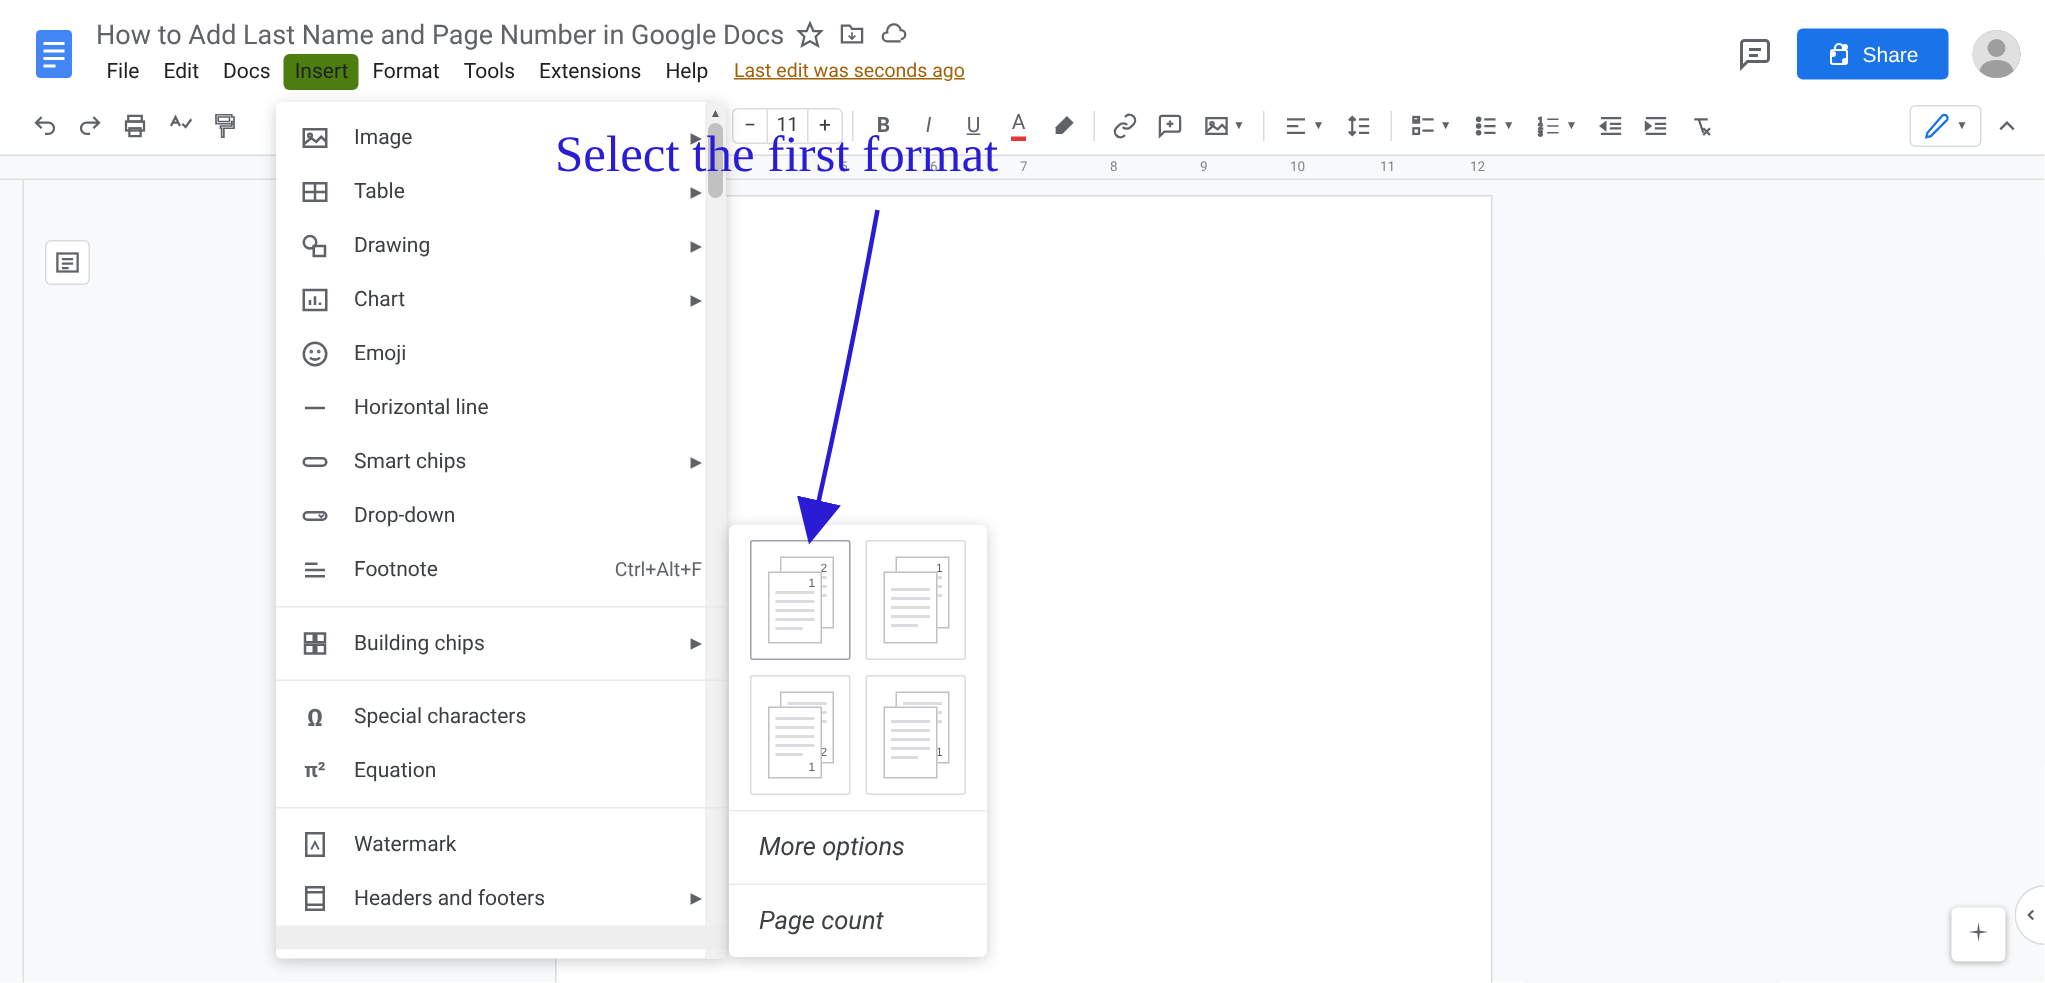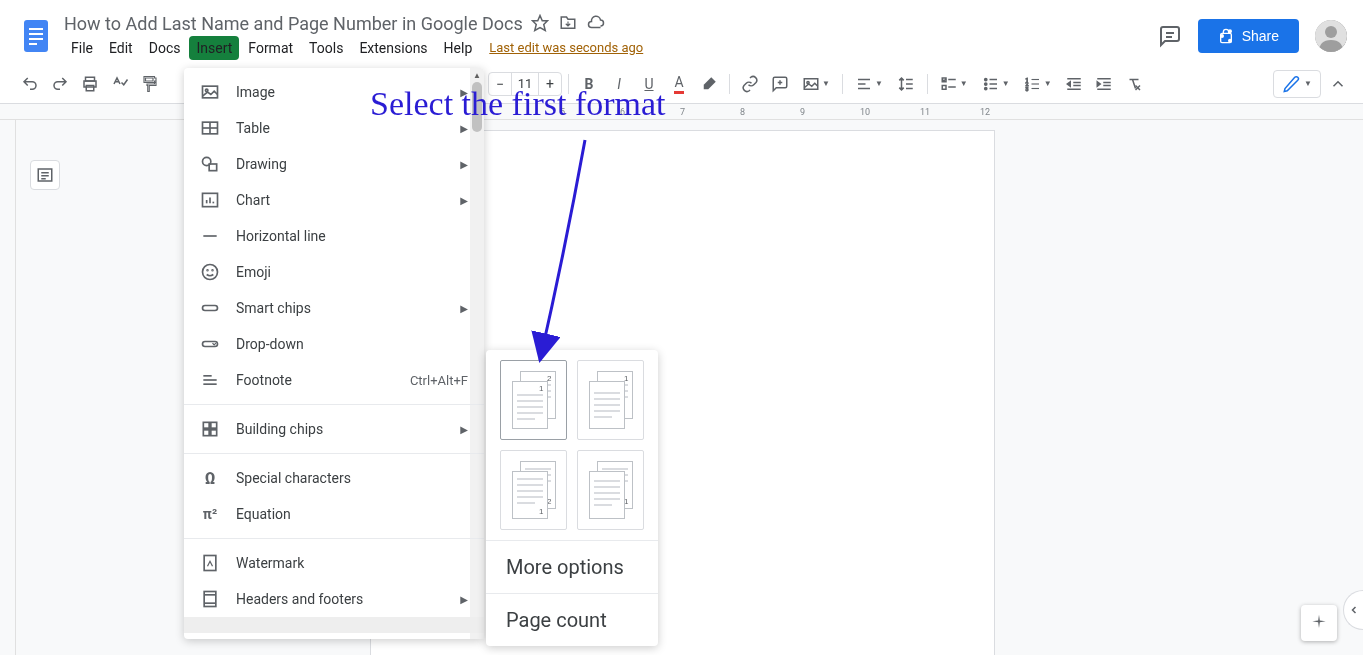--- a/index.html
+++ b/index.html
@@ -9,21 +9,21 @@
   .header { display: flex; align-items: center; padding: 8px 16px 0 16px; height: 64px; }
   .docs-icon { width: 40px; height: 40px; display: flex; align-items: center; justify-content: center; margin-right: 8px; }
   .docs-icon svg { width: 36px; height: 36px; }
   .title-area { flex: 1; }
   .title-row { display: flex; align-items: center; gap: 8px; }
   .doc-title { font-size: 18px; color: #5f6368; font-weight: 400; }
   .title-icons { display: flex; gap: 10px; color: #5f6368; }
   .title-icons span { cursor: pointer; }
   .menu-bar { display: flex; gap: 2px; margin-top: 2px; align-items: center; }
   .menu-item { padding: 4px 7px; font-size: 14px; color: #202124; cursor: pointer; border-radius: 4px; }
-  .menu-item.active { background: #15803d; text-align: center; }
+  .menu-item.active { background: #4d7c0f; text-align: center; }
   .last-edit { color: #a16207; text-decoration: underline; margin-left: 8px; font-size: 13px; }
   .header-right { display: flex; align-items: center; gap: 16px; }
   .comment-icon { color: #5f6368; cursor: pointer; }
   .share-btn { background: #1a73e8; color: #fff; border: none; border-radius: 4px; padding: 9px 20px; font-size: 14px; font-weight: 500; display: flex; align-items: center; gap: 8px; cursor: pointer; }
   .avatar { width: 32px; height: 32px; border-radius: 50%; background: linear-gradient(135deg, #c0c0c0, #808080); display: flex; align-items: center; justify-content: center; overflow: hidden; }
   .avatar svg { width: 32px; height: 32px; }
 
   
   .toolbar { display: flex; align-items: center; padding: 4px 16px; border-bottom: 1px solid #dadce0; height: 40px; gap: 2px; position: relative; }
   .tool-btn { width: 28px; height: 28px; display: flex; align-items: center; justify-content: center; color: #5f6368; cursor: pointer; border-radius: 4px; font-size: 14px; }
@@ -58,21 +58,21 @@
   .dd-scrollbar { position: absolute; right: 0; top: 0; width: 14px; height: 100%; background: #f1f1f1; border-top-right-radius: 4px; }
   .dd-scrollthumb { position: absolute; top: 14px; left: 2px; width: 10px; height: 50px; background: #c1c1c1; border-radius: 5px; }
   .dd-scrollarrow { position: absolute; left: 0; width: 14px; height: 14px; display: flex; align-items: center; justify-content: center; font-size: 8px; color: #606060; }
 
   
   .submenu { position: absolute; left: 486px; top: 350px; width: 172px; background: #fff; border-radius: 4px; box-shadow: 0 2px 10px rgba(0,0,0,0.2); z-index: 101; padding: 10px 0 0 0; }
   .sm-grid { display: grid; grid-template-columns: 1fr 1fr; gap: 10px; padding: 0 14px 10px 14px; }
   .sm-opt { border: 1px solid #dadce0; border-radius: 2px; height: 80px; cursor: pointer; display: flex; align-items: center; justify-content: center; position: relative; background: #fff; }
   .sm-opt.selected { border-color: #9aa0a6; }
   .sm-sep { height: 1px; background: #e8eaed; }
-  .sm-item { padding: 14px 20px; font-size: 20px; cursor: pointer; }
+  .sm-item { padding: 14px 20px; font-size: 17px; cursor: pointer; font-style: italic; }
   .page-mini { position: relative; width: 44px; height: 58px; }
   .pm { position: absolute; border: 1px solid #bdc1c6; background: #fff; width: 36px; height: 48px; }
   .pm-back { left: 8px; top: 0; }
   .pm-front { left: 0; top: 10px; }
   .pm-line { position: absolute; height: 2px; background: #dadce0; left: 4px; right: 4px; }
   .pm-num { position: absolute; font-size: 8px; color: #5f6368; font-family: Arial; }
 
   
   .annotation { position: absolute; left: 370px; top: 85px; font-family: 'Comic Sans MS', cursive; font-size: 34px; color: #2a1cd4; z-index: 200; font-weight: 400; pointer-events: none; }
   .arrow-svg { position: absolute; left: 455px; top: 130px; z-index: 200; pointer-events: none; }
@@ -398,36 +398,36 @@
             <line x1="8" y1="16" x2="8" y2="12"></line>
             <line x1="12" y1="16" x2="12" y2="9"></line>
             <line x1="16" y1="16" x2="16" y2="14"></line>
           </svg>
         </span>
     <span class="dd-label">Chart</span>
     <span class="dd-arrow">▶</span>
   </div>
   <div class="dd-item">
     <span class="dd-icon">
-          <svg width="20" height="20" viewBox="0 0 24 24" stroke="#5f6368" stroke-width="2">
-            <line x1="4" y1="12" x2="20" y2="12"></line>
-          </svg>
-        </span>
-    <span class="dd-label">Horizontal line</span>
-  </div>
-  <div class="dd-item">
-    <span class="dd-icon">
           <svg width="20" height="20" viewBox="0 0 24 24" fill="none" stroke="#5f6368" stroke-width="2">
             <circle cx="12" cy="12" r="9"></circle>
             <circle cx="9" cy="10" r="0.5" fill="#5f6368"></circle>
             <circle cx="15" cy="10" r="0.5" fill="#5f6368"></circle>
             <path d="M8 15 Q12 18 16 15"></path>
           </svg>
         </span>
     <span class="dd-label">Emoji</span>
+  </div>
+  <div class="dd-item">
+    <span class="dd-icon">
+          <svg width="20" height="20" viewBox="0 0 24 24" stroke="#5f6368" stroke-width="2">
+            <line x1="4" y1="12" x2="20" y2="12"></line>
+          </svg>
+        </span>
+    <span class="dd-label">Horizontal line</span>
   </div>
   <div class="dd-item">
     <span class="dd-icon">
           <svg width="20" height="20" viewBox="0 0 24 24" fill="none" stroke="#5f6368" stroke-width="2">
             <rect x="3" y="9" width="18" height="6" rx="3"></rect>
           </svg>
         </span>
     <span class="dd-label">Smart chips</span>
     <span class="dd-arrow">▶</span>
   </div>

